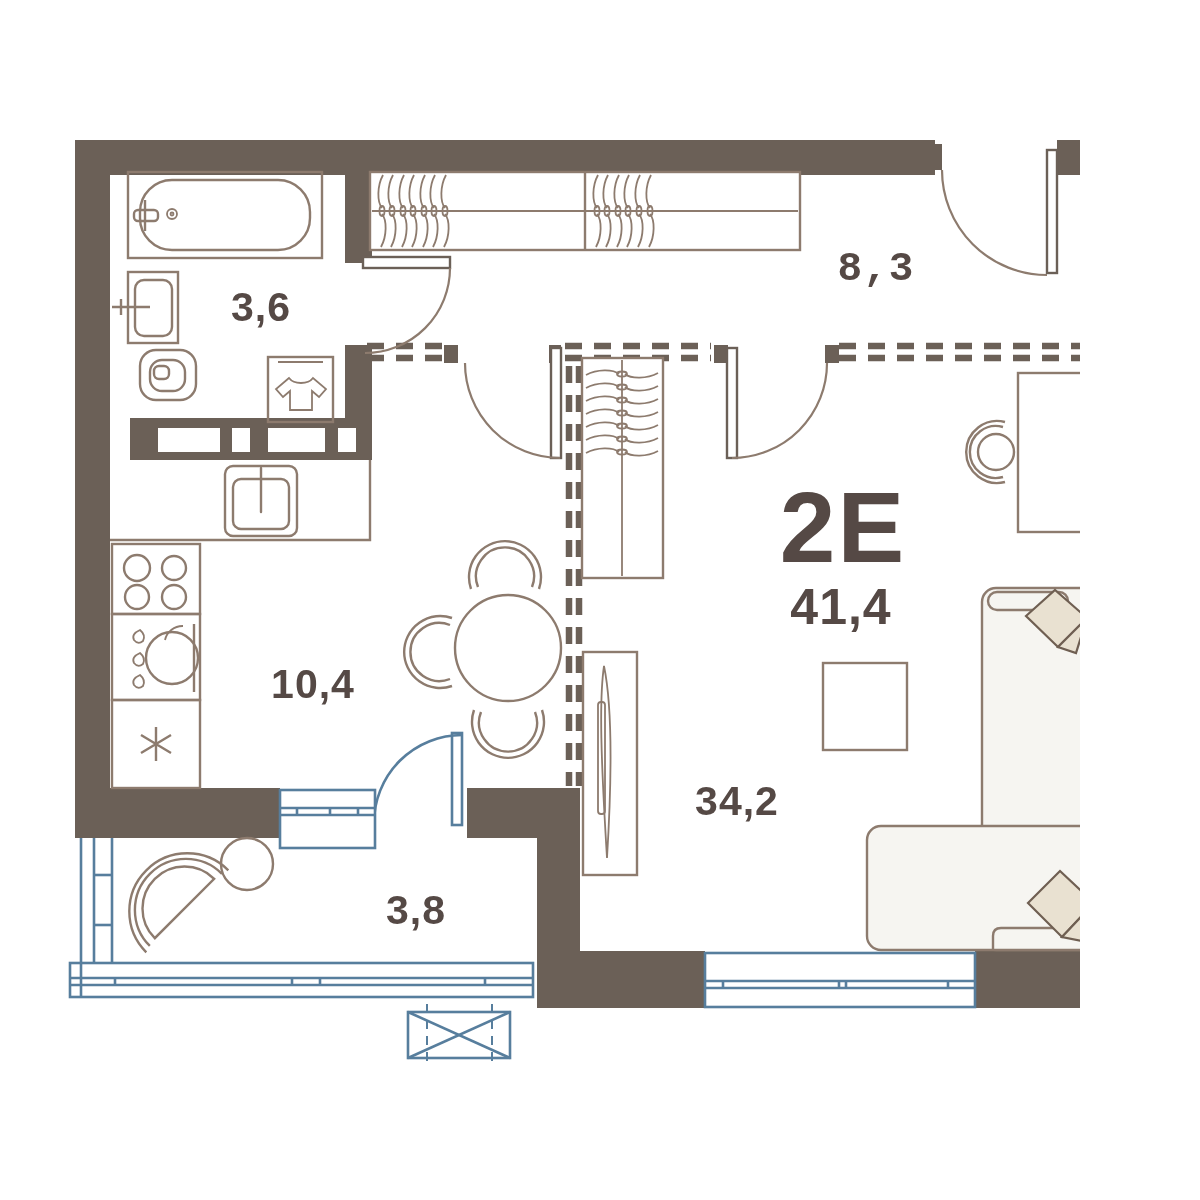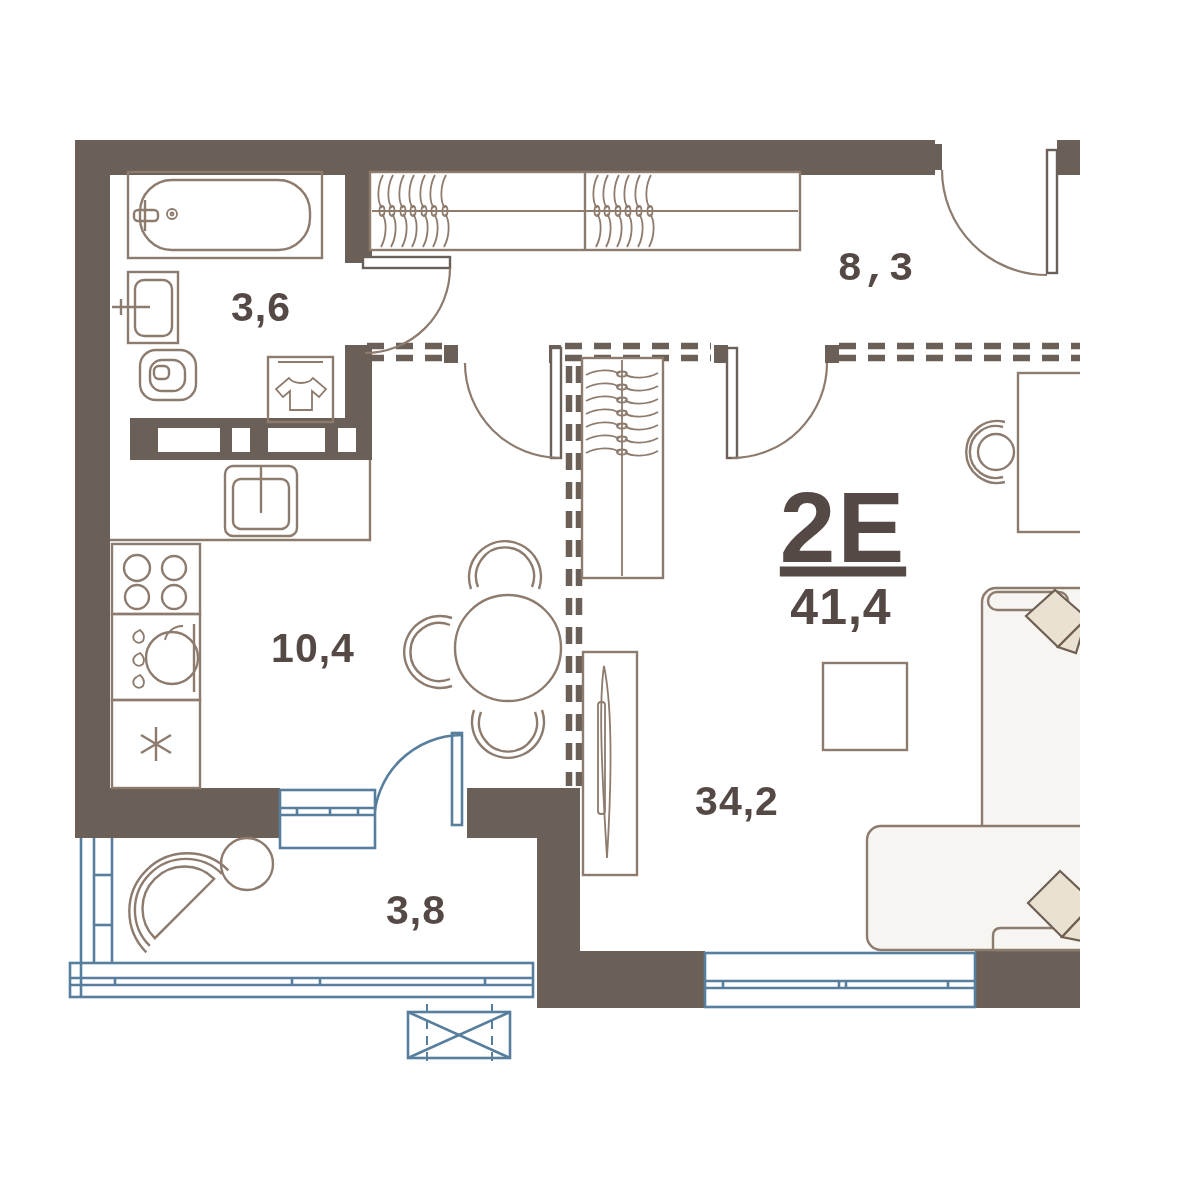--- a/index.html
+++ b/index.html
@@ -6,21 +6,21 @@
     --wall:#6B6057; --line:#8D7B6E; --blue:#577E9D; --text:#554945;
     --sofa:#F6F5F1; --pillow:#E9E1D1; --pillow_line:#6F5F52; --bg:#FFFFFF;
   }
   html,body{margin:0;padding:0;background:var(--bg);}
   .canvas{position:relative;width:1080px;height:1200px;background:var(--bg);
           font-family:"Liberation Sans", sans-serif;overflow:hidden;}
   .canvas svg{position:absolute;left:0;top:0;}
   .lbl{position:absolute;transform:translate(-50%,-50%);color:var(--text);
        font-weight:700;white-space:nowrap;letter-spacing:1px;}
   .area{font-size:41px;}
-  .plan-name{font-size:100px;letter-spacing:2px;text-decoration:underline;}
+  .plan-name{font-size:100px;letter-spacing:2px;}
   .total{font-size:50px;}
   
   .w{fill:var(--wall);stroke:none;}
   .f{fill:none;stroke:var(--line);stroke-width:2.4;}
   .fw{fill:#fff;stroke:var(--line);stroke-width:2.4;}
   .fs{fill:var(--sofa);stroke:var(--line);stroke-width:2.4;}
   .thin{fill:none;stroke:var(--line);stroke-width:1.8;}
   .leaf{fill:#fff;stroke:var(--wall);stroke-width:2.4;}
   .arc{fill:none;stroke:var(--line);stroke-width:2.2;}
   .d{fill:none;stroke:var(--wall);stroke-width:6.5;stroke-dasharray:17 12;}
@@ -287,18 +287,18 @@
       <line class="b" x1="723" y1="981" x2="723" y2="988"></line>
       <line class="b" x1="839" y1="981" x2="839" y2="988"></line>
       <line class="b" x1="846" y1="981" x2="846" y2="988"></line>
       <line class="b" x1="948" y1="981" x2="948" y2="988"></line>
     </g>
   </g>
 </svg>
 
   <div class="lbl area" style="left:261px;top:307px;">3,6</div>
   <div class="lbl area" style="left:876px;top:269px;font-family:Liberation Mono, monospace;">8,3</div>
-  <div class="lbl area" style="left:313px;top:648px;">10,4</div>
+  <div class="lbl area" style="left:313px;top:684px;">10,4</div>
   <div class="lbl area" style="left:737px;top:801px;">34,2</div>
   <div class="lbl area" style="left:396px;top:910px;margin-left:20px;">3,8</div>
   <div class="lbl plan-name" style="left:843px;top:527px;">2Е</div>
   <div class="lbl total" style="left:841px;top:607px;">41,4</div>
 </div>
 
 </body></html>

